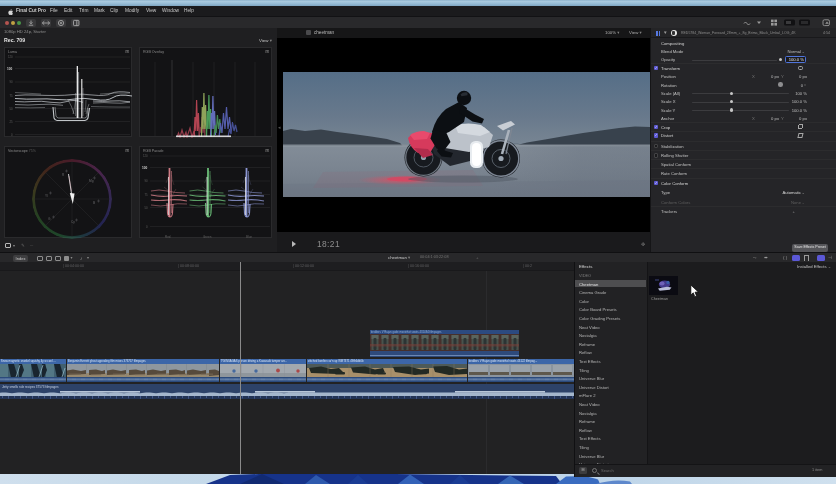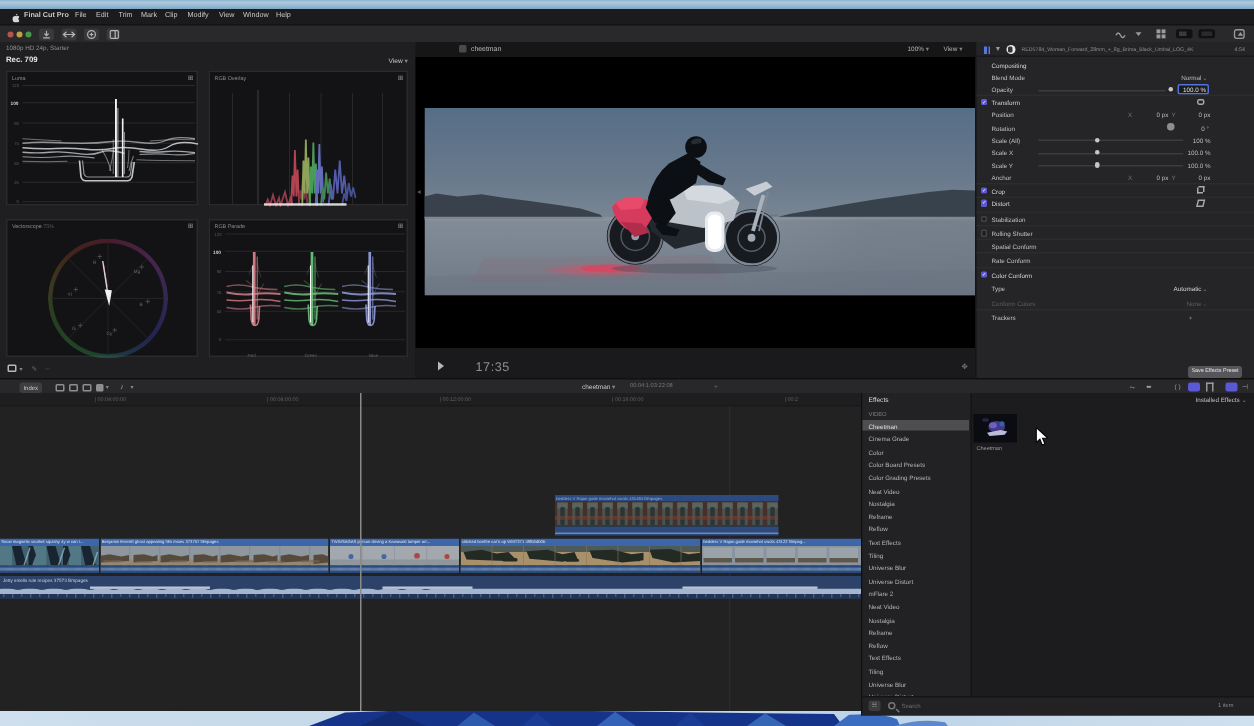--- a/index.html
+++ b/index.html
@@ -357,21 +357,21 @@
       <circle cx="181" cy="26" r="7.2"></circle>
       <path d="M177.5,22.5 a6.6,6.6 0 0 1 7,-2 l0,2.8 -6,1 z" fill="#272c33"></path>
       <path d="M178,34 l14,8.5 9,4.5 -2,4.5 -9.5,-2 -13.5,-9 z"></path>
       <path d="M150,58 l13,2 4.5,10 -6.5,8.5 -7.5,-2 -6,-10 z"></path>
       <path d="M156,75 l7,4 7,2 -2,4.5 -9.5,-1 -4.5,-5.5 z"></path>
     </g>
   </svg>
 
   <div class="abs" style="left:0;top:204px;width:373px;height:20px;background:#1a1a1c"></div>
   <div class="abs" style="left:15px;top:212.5px;width:0;height:0;border-left:4.6px solid #b8b8b8;border-top:3px solid transparent;border-bottom:3px solid transparent"></div>
-  <div class="abs" style="left:40px;top:210.5px;font-size:8.4px;color:#8e8e8e;letter-spacing:0.4px">17:35</div>
+  <div class="abs" style="left:40px;top:210.5px;font-size:8.4px;color:#8e8e8e;letter-spacing:0.4px">18:21</div>
   <div class="abs" style="left:364px;top:213px;font-size:5px;color:#777">✥</div>
   <div class="abs" style="left:1px;top:96px;font-size:5px;color:#555">◂</div>
 </div>
 <div class="abs" id="inspector">
 
   <div class="abs" style="left:0;top:0;width:186px;height:10px;background:#242426;border-bottom:1px solid #19191b"></div>
   <div class="abs" style="left:5px;top:2.5px;width:1.6px;height:5px;background:#5577e0"></div>
   <div class="abs" style="left:7.6px;top:2.5px;width:1.6px;height:5px;background:#5577e0"></div>
   <div class="abs" style="left:12px;top:2px;font-size:4.6px;color:#9a9a9a">▼</div>
   <div class="abs" style="left:19.5px;top:2px;width:6px;height:6px;border-radius:50%;background:#e8e8e8"></div>

